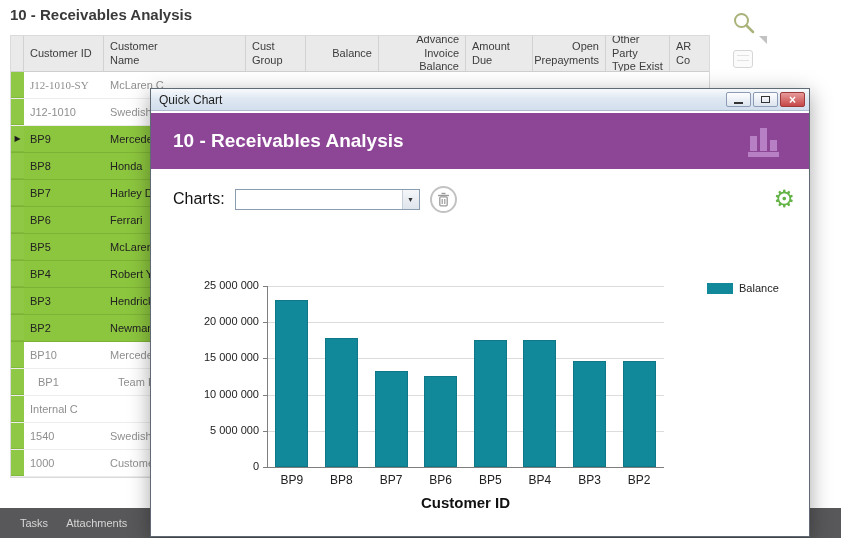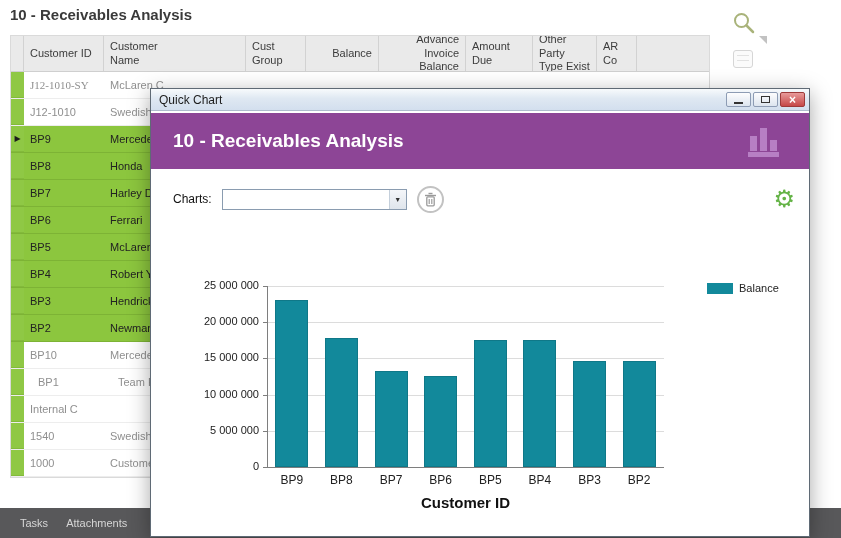--- a/index.html
+++ b/index.html
@@ -38,21 +38,21 @@
   .winbtn{width:25px;height:15px;border:1px solid #8d9cb4;border-radius:2px;margin-left:2px;display:flex;align-items:center;justify-content:center;background:linear-gradient(#fdfdfe,#dde5ef);cursor:pointer}
   .glyph-min{width:9px;height:2px;background:#333;margin-top:7px}
   .glyph-max{width:9px;height:7px;border:1px solid #333}
   .winbtn.close{background:linear-gradient(#e89a9a,#c64848);border-color:#9d3a3a;color:#fff;font-size:12px;font-weight:bold;line-height:1}
 
   .dialog-body{position:relative;height:425px;background:#fff;padding-top:2px}
   .banner{height:56px;background:#8d4596;display:flex;align-items:center;padding:0 22px;color:#fff}
   .banner .btitle{font-size:19px;font-weight:bold;flex:1}
 
   .charts-row{display:flex;align-items:center;margin:16px 14px 0 22px;height:28px}
-  .charts-row label{font-size:12px;color:#111;margin-right:10px}
+  .charts-row label{font-size:16px;color:#111;margin-right:10px}
   .combo{width:185px;height:21px;background:#fff;border:1px solid #8a9cb0;display:flex;align-items:center;cursor:pointer}
   .combo .cval{flex:1;font-size:11px;color:#222;padding-left:4px}
   .combo-arrow{width:17px;height:19px;border-left:1px solid #c4cfdb;background:linear-gradient(#f4f6f9,#dfe5ec);display:flex;align-items:center;justify-content:center;font-size:7px;color:#333}
   .trash-btn{width:27px;height:27px;border:2px solid #c2c2c2;border-radius:50%;margin-left:10px;display:flex;align-items:center;justify-content:center;cursor:pointer;background:#fff}
   .gear{margin-left:auto;font-size:24px;color:#64b346;line-height:1;cursor:pointer}
 
   
   #chart-layer{position:absolute;left:0;top:0;right:0;bottom:0;pointer-events:none}
   .gridline{position:absolute;height:1px;background:#dcdcdc}
   .yaxis{position:absolute;width:1px;background:#7e7e7e}
@@ -89,20 +89,22 @@
   <div class="grid-header" id="grid-header">
       <div class="hgutter"></div>
       <div class="hcell" style="width: 80px;">Customer ID</div>
       <div class="hcell" style="width: 142px;">Customer
 Name</div>
       <div class="hcell" style="width: 60px;">Cust Group</div>
       <div class="hcell r" style="width: 73px;">Balance</div>
       <div class="hcell r" style="width: 87px;">Advance Invoice
 Balance</div>
       <div class="hcell" style="width: 67px;">Amount Due</div>
+      <div class="hcell r" style="width: 73px;">Open
+Prepayments</div>
       <div class="hcell" style="width: 64px;">Other Party
 Type Exist</div>
       <div class="hcell" style="width: 40px;">AR Co</div>
     </div>
   <div id="grid-body">
       <div class="grow">
         <div class="gutter"></div>
         <div class="cell" style="width: 80px; font-family: Liberation Serif, serif;">J12-1010-SY</div>
         <div class="cell" style="width: 142px;">McLaren C</div>
         <div class="cell" style="width: 60px;"></div>

